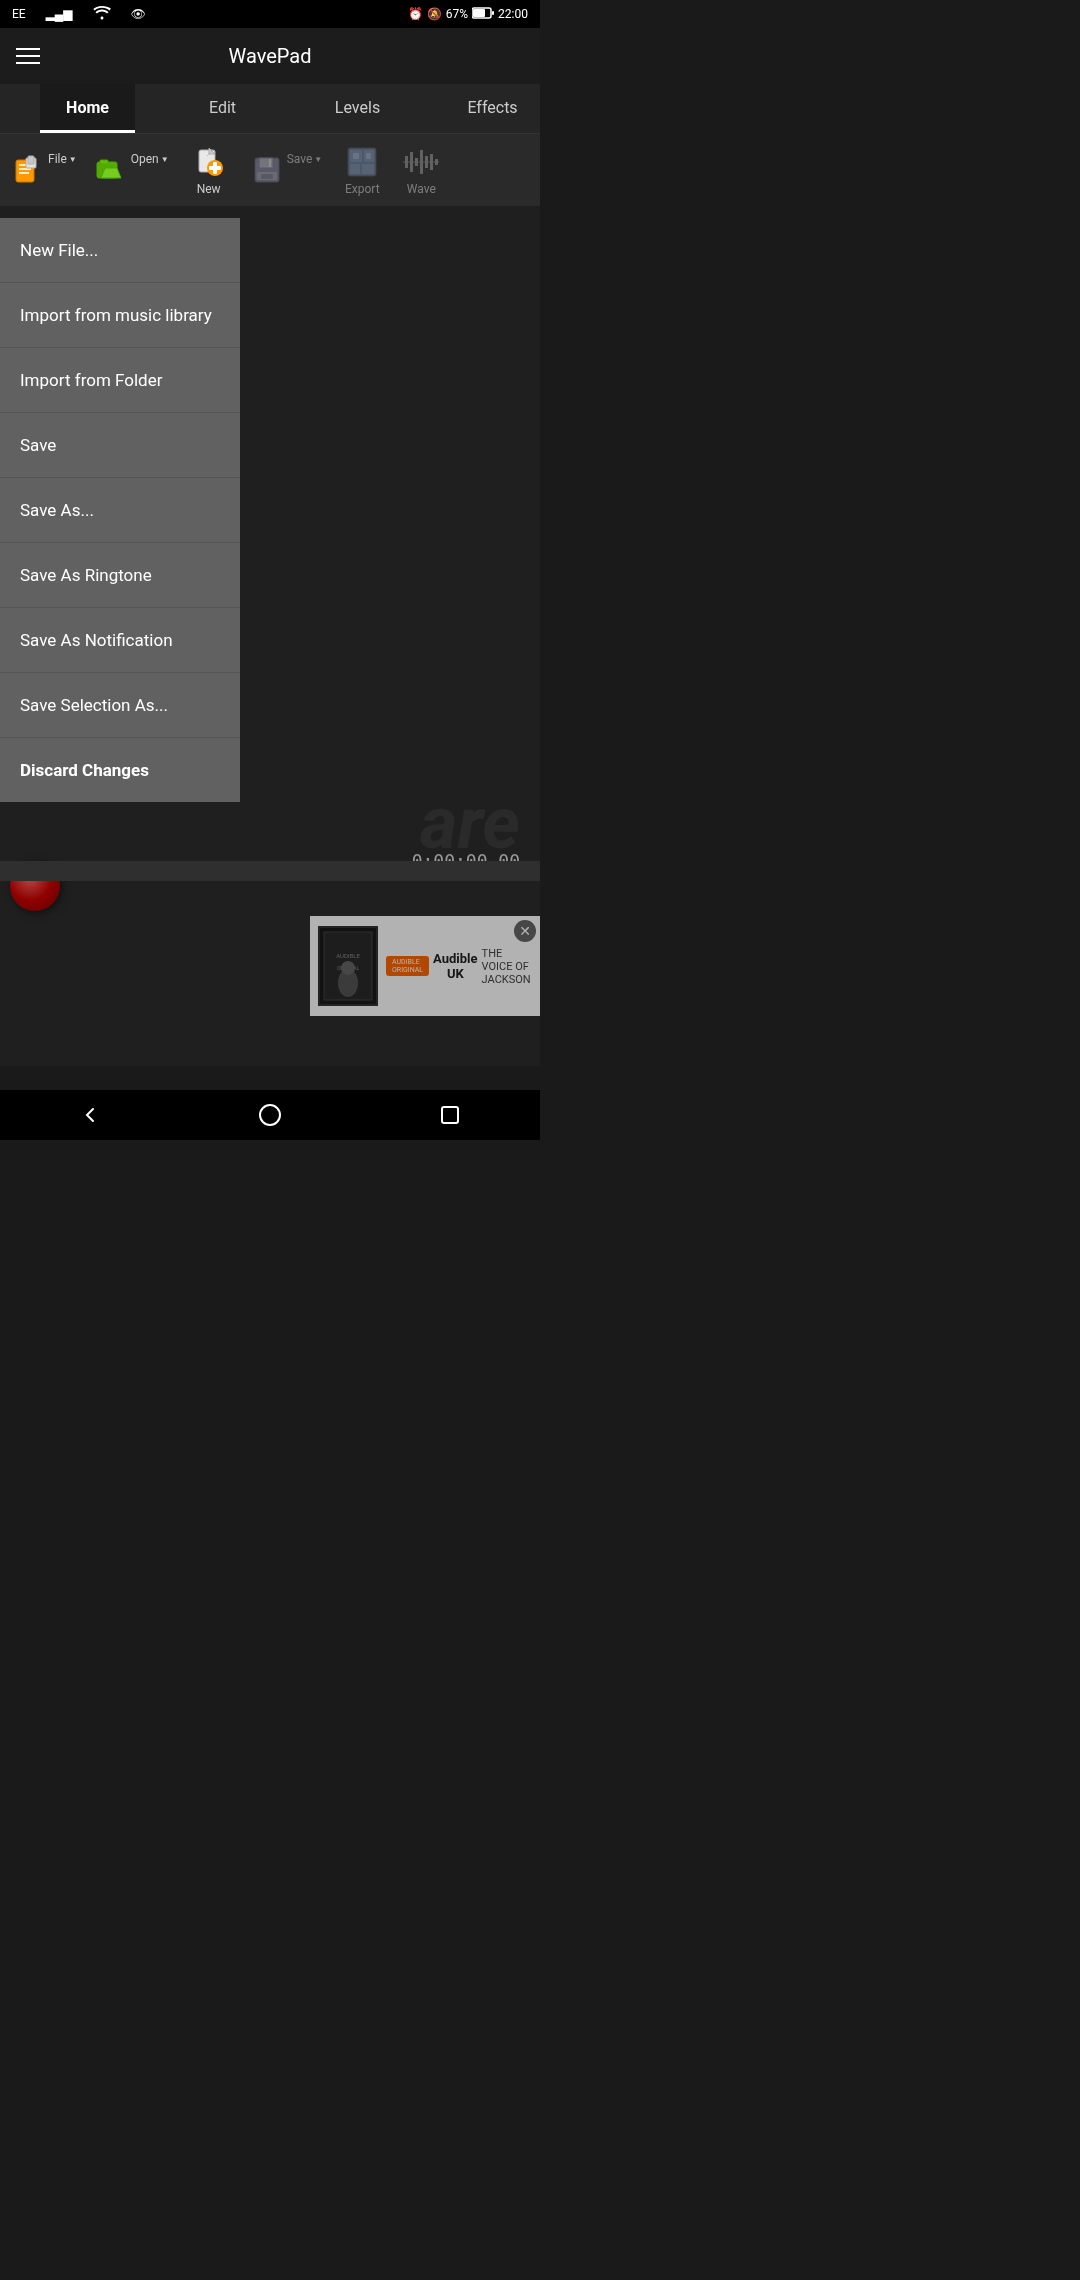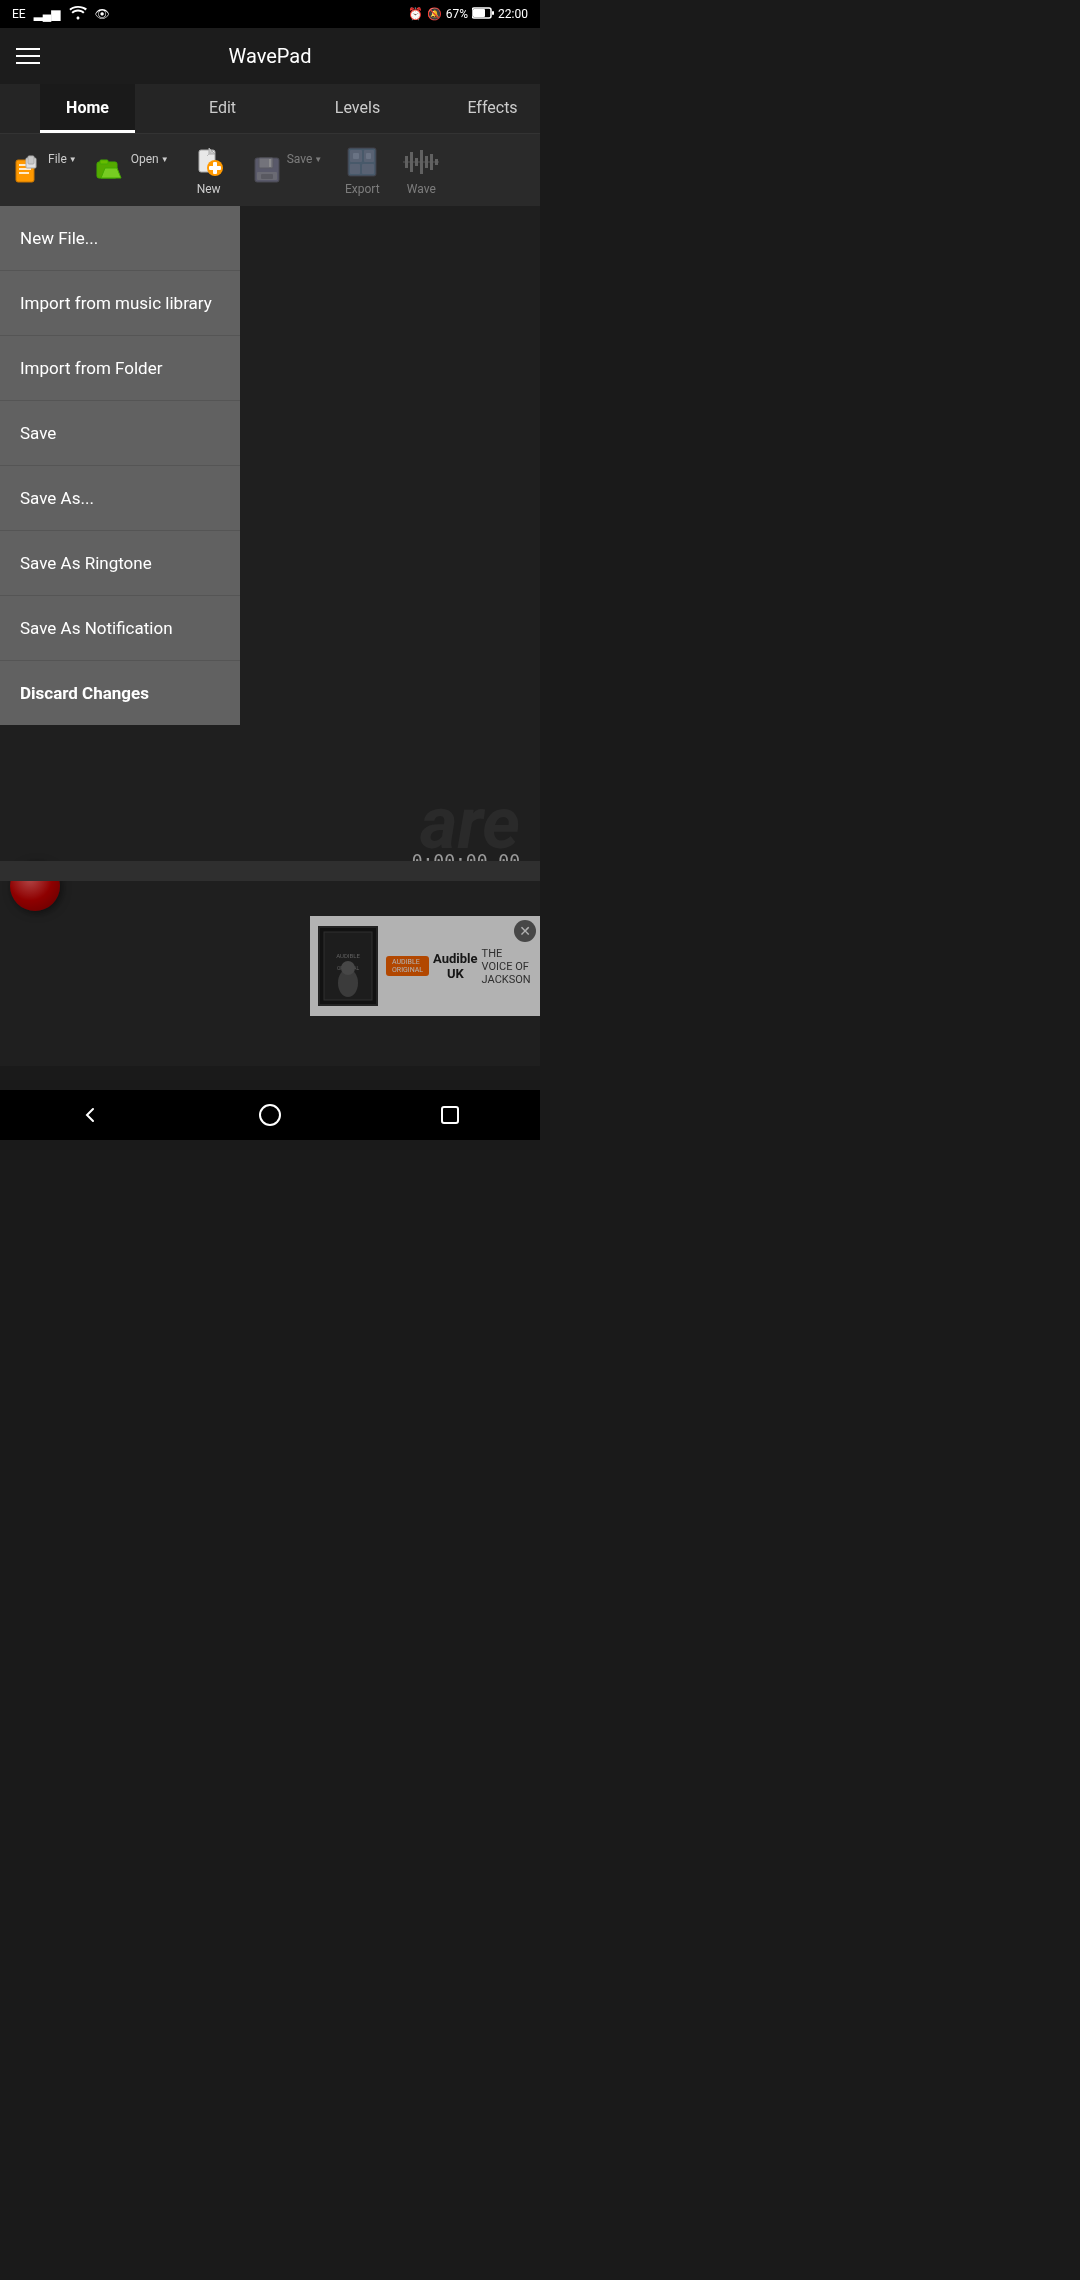--- a/index.html
+++ b/index.html
@@ -22,21 +22,21 @@
       display: flex;
       align-items: center;
       justify-content: space-between;
       padding: 0 12px;
       color: #fff;
       font-size: 12px;
     }
     .status-left {
       display: flex;
       align-items: center;
-      gap: 8px;
+      gap: 20px;
     }
     .status-right {
       display: flex;
       align-items: center;
       gap: 4px;
     }
 
     
     .top-bar {
       width: 100%;
@@ -147,21 +147,21 @@
       top: 0;
       left: 0;
       width: 100%;
       height: 100%;
       background: rgba(0,0,0,0.3);
       z-index: 10;
     }
 
     .dropdown-menu {
       position: absolute;
-      top: 0;
+      top: 12px;
       left: 0;
       width: 240px;
       background: #616161;
       z-index: 20;
       display: flex;
       flex-direction: column;
     }
 
     .menu-item {
       padding: 22px 20px;
@@ -485,20 +485,23 @@
     </div>
     <div class="menu-item">
       <span>Save As...</span>
     </div>
     <div class="menu-item">
       <span>Save As Ringtone</span>
     </div>
     <div class="menu-item">
       <span>Save As Notification</span>
     </div>
+    <div class="menu-item">
+      <span>Save Selection As...</span>
+    </div>
     <div class="menu-item" style="border-bottom:none;font-weight:bold;">
       <span>Discard Changes</span>
     </div>
   </div>
 
   <div class="timer-display" style="bottom:195px; right:20px;">0:00:00.00</div>
 
   <div class="red-circle" style="bottom:155px; left:10px;"></div>
 
   <div style="position:absolute; bottom:185px; left:0; right:0; height:20px; background:#444;"></div>

